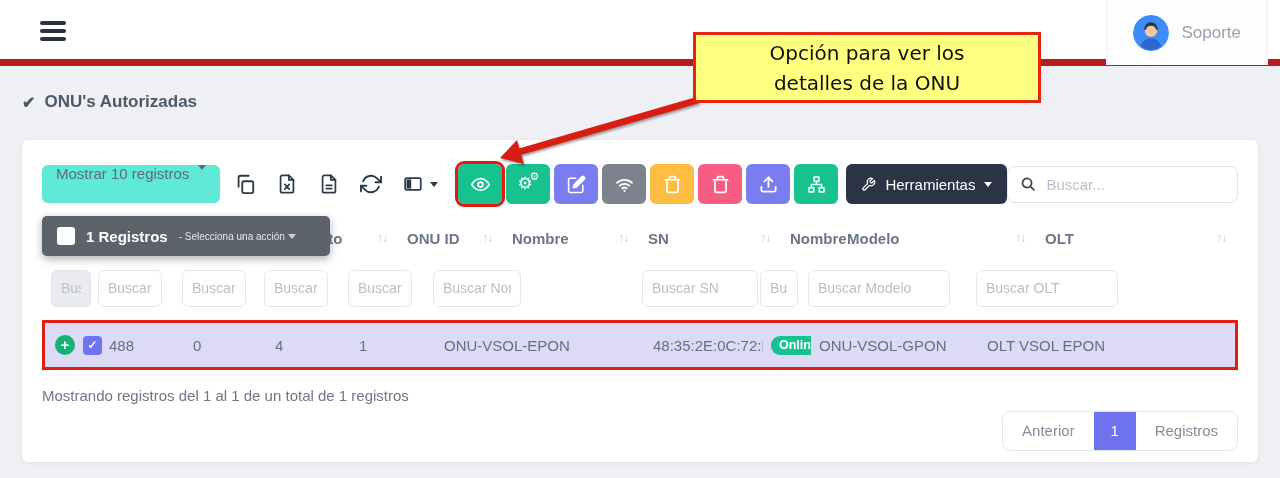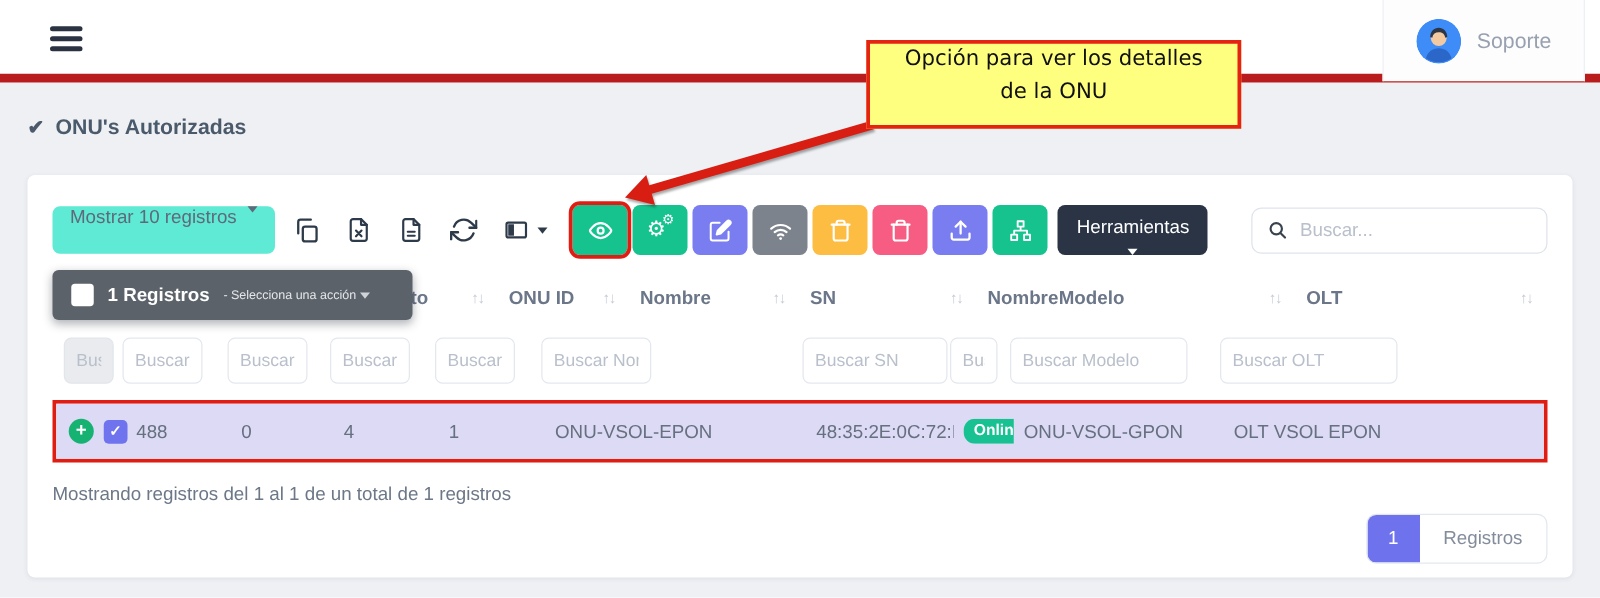--- a/index.html
+++ b/index.html
@@ -65,21 +65,21 @@
   .b-gray   { background:#7d838c; }
   .b-orange { background:#fdbd42; }
   .b-pink   { background:#f75d82; }
   .hl-red-outline { outline:3px solid #e01d12; }
   .gearwrap { position:relative; width:22px; height:20px; color:#fff; }
   .gear-big { position:absolute; left:0; top:1px; font-size:17px; line-height:17px; }
   .gear-small { position:absolute; right:0; top:-3px; font-size:11px; line-height:11px; }
   .tools-btn {
     height:40px; margin-left:4px; padding:0 15px; border:none; border-radius:6px;
     background:#2a3444; color:#fff; font-size:15px; font-family:inherit;
-    display:flex; align-items:center; gap:9px; cursor:pointer; white-space:nowrap;flex-direction:column;
+    display:flex; align-items:center; gap:9px; cursor:pointer; white-space:nowrap;
   }
   .tools-btn svg { width:15px; height:15px; }
 
   .searchbox {
     margin-left:auto; width:237px; height:37px;
     border:1px solid #dfe4ec; border-radius:8px; background:#fff;
     display:flex; align-items:center; gap:10px; padding:0 12px;
   }
   .searchbox svg { width:16px; height:16px; flex:0 0 auto; }
   .searchbox input {
@@ -133,24 +133,24 @@
 
   
   .info-row { margin-top:17px; font-size:15px; color:#6c7787; }
   .pager-row { display:flex; justify-content:flex-end; margin-top:7px; }
   .pager { display:flex; border:1px solid #e3e8ee; border-radius:8px; overflow:hidden; background:#fff; }
   .pbtn { height:38px; line-height:38px; padding:0 19px; font-size:15px; color:#828c9b; cursor:pointer; }
   .pnum { height:38px; line-height:38px; width:42px; text-align:center; font-size:15px; color:#fff; background:#6e72ec; cursor:pointer; }
 
   
   .callout {
-    position:absolute; left:693px; top:32px; width:300px; height:71px; z-index:30;
+    position:absolute; left:693px; top:32px; width:348px; height:71px; z-index:30;
     background:#feff7e; border:3px solid #e42313;
-    display:flex; align-items:flex-start; justify-content:center; text-align:center;
-    font-family:"DejaVu Sans", sans-serif; font-size:17px; color:#101010; line-height:1.5;
+    display:flex; align-items:center; justify-content:center; text-align:center;
+    font-family:"DejaVu Sans", sans-serif; font-size:20px; color:#101010; line-height:1.5;
   }
   .callout span { display:block; width:250px; }
   .arrow-overlay { position:absolute; left:0; top:0; width:1280px; height:478px; pointer-events:none; z-index:25; }
 </style>
 </head>
 <body>
 
 <header class="topbar">
   <div class="hamburger">
     <span></span>
@@ -364,20 +364,21 @@
         </div>
         <div class="dcell">ONU-VSOL-GPON</div>
         <div class="dcell">OLT VSOL EPON</div>
       </div>
     </div>
   </div>
 
   <div class="info-row">Mostrando registros del 1 al 1 de un total de 1 registros</div>
   <div class="pager-row">
     <div class="pager">
+      <span class="pbtn">Anterior</span>
       <span class="pnum">1</span>
       <span class="pbtn">Registros</span>
     </div>
   </div>
 </section>
 
 <div class="callout">
   <span>Opción para ver los detalles de la ONU</span>
 </div>
 

